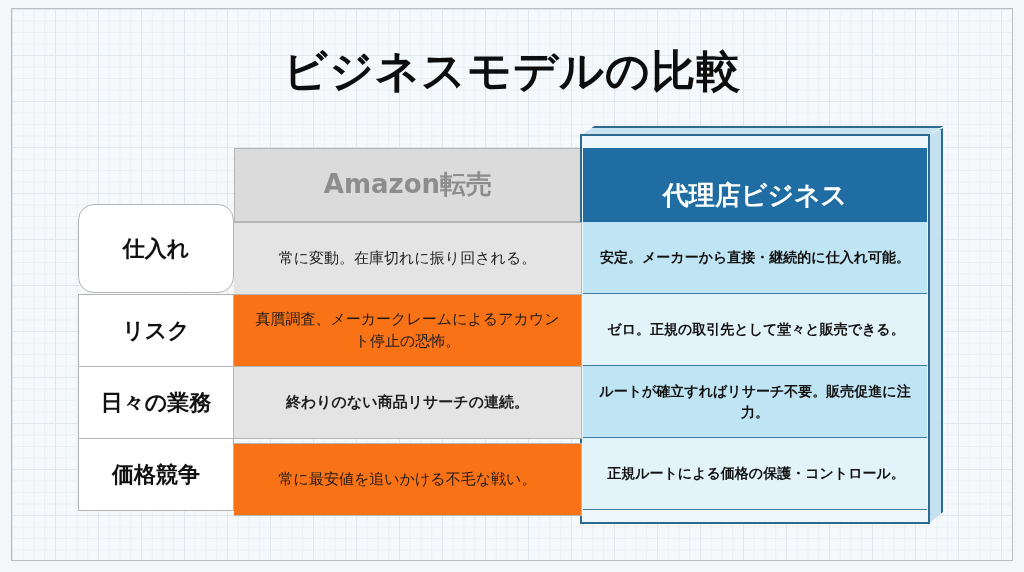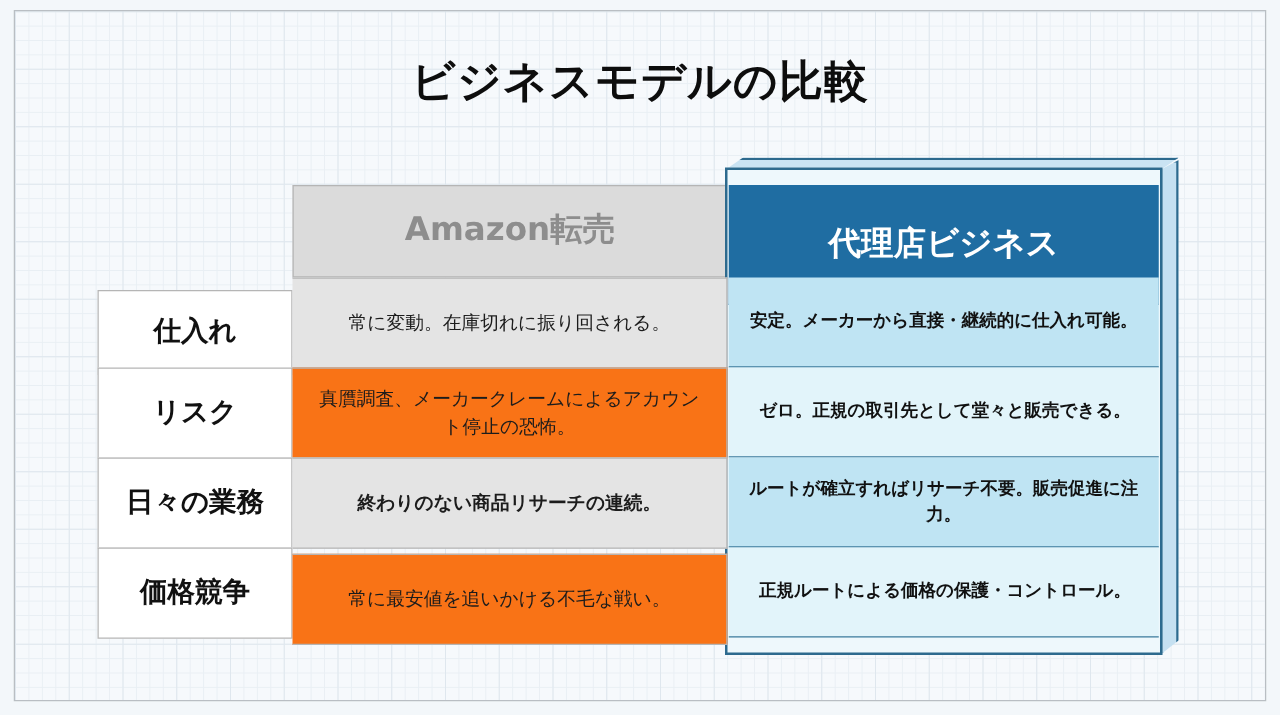--- a/index.html
+++ b/index.html
@@ -11,21 +11,21 @@
     background-color: #f6f9fc;
     background-image:
       linear-gradient(#dfe7ee 1px, transparent 1px),
       linear-gradient(90deg, #dfe7ee 1px, transparent 1px),
       linear-gradient(#e9eff4 1px, transparent 1px),
       linear-gradient(90deg, #e9eff4 1px, transparent 1px);
     background-size: 43px 46px, 43px 46px, 10.75px 11.5px, 10.75px 11.5px;
   }
   .title {
     position: absolute; left: 0; width: 1024px; top: 42px; text-align: center;
-    font-size: 35px; font-weight: bold; color: #0d0d0d; letter-spacing: 1px; font-family: Liberation Mono, monospace;
+    font-size: 44px; font-weight: bold; color: #0d0d0d; letter-spacing: 1px; font-family: Liberation Mono, monospace;
   }
   .cell {
     position: absolute; display: flex; align-items: center; justify-content: center;
     text-align: center; line-height: 1.45;
   }
   .label-col { left: 78px; width: 156px; background: #ffffff; border: 1px solid #b5b5b5; font-weight: bold; font-size: 22px; color: #111; }
   .amz-col { left: 234px; width: 348px; border: 1px solid #b5b5b5; border-left: none; font-size: 15px; color: #1c1c1c; padding: 12px 18px; }
   .amz-a { background: #e4e4e4; }
   .amz-b { background: #f97316; }
   .amz-head {
@@ -64,21 +64,21 @@
 
 <div>
 
   <div class="cell amz-head">Amazon転売</div>
 
   <div class="box3d-top"></div>
   <div class="box3d-side"></div>
   <div class="box3d-front"></div>
   <div class="cell agency-head">代理店ビジネス</div>
 
-  <div class="cell label-col" style="top:232px;height:68px;">仕入れ</div>
+  <div class="cell label-col" style="top:204px;height:89px;border-radius:16px;">仕入れ</div>
   <div class="cell amz-col amz-a" style="top:222px;height:73px;">常に変動。在庫切れに振り回される。</div>
   <div class="cell ag-col ag-a" style="top:222px;height:72px;">安定。メーカーから直接・継続的に仕入れ可能。</div>
 
   <div class="cell label-col" style="top:294px;height:73px;">リスク</div>
   <div class="cell amz-col amz-b" style="top:294px;height:73px;">真贋調査、メーカークレームによるアカウント停止の恐怖。</div>
   <div class="cell ag-col ag-b" style="top:294px;height:72px;">ゼロ。正規の取引先として堂々と販売できる。</div>
 
   <div class="cell label-col" style="top:366px;height:73px;">日々の業務</div>
   <div class="cell amz-col amz-a" style="top:366px;height:73px;font-weight:bold;">終わりのない商品リサーチの連続。</div>
   <div class="cell ag-col ag-a" style="top:366px;height:72px;">ルートが確立すればリサーチ不要。販売促進に注力。</div>

